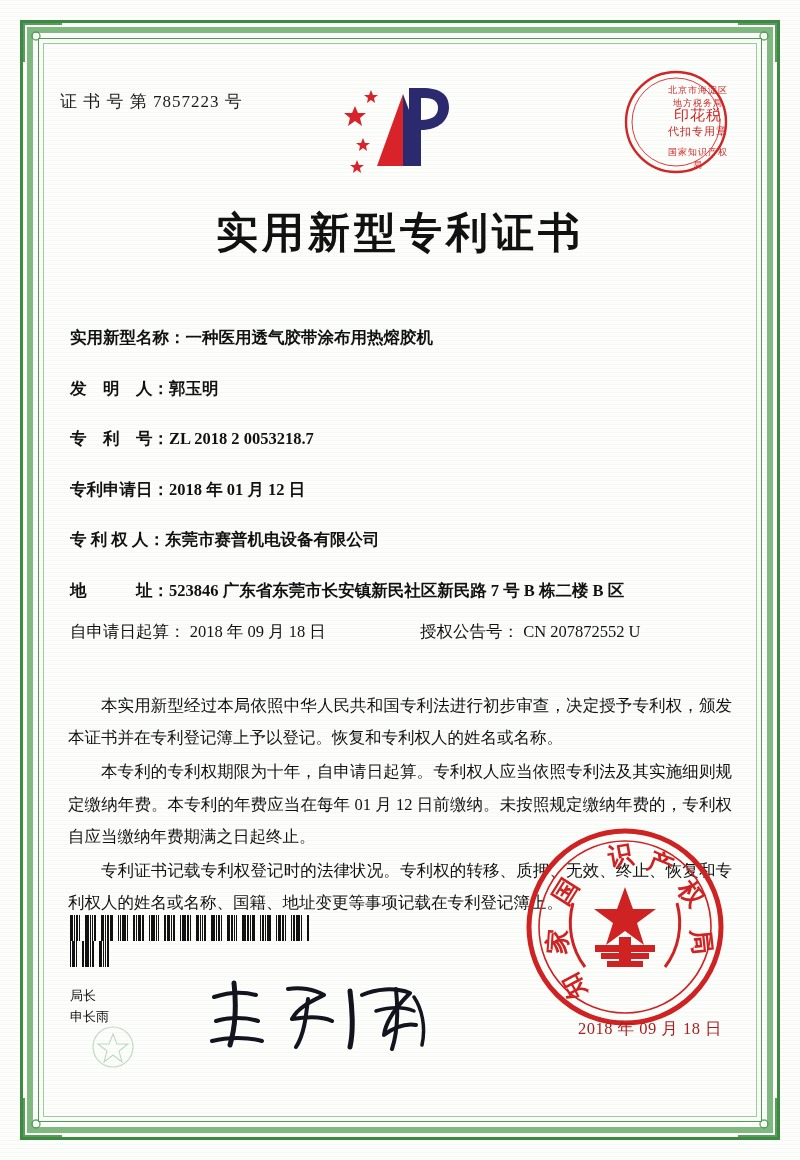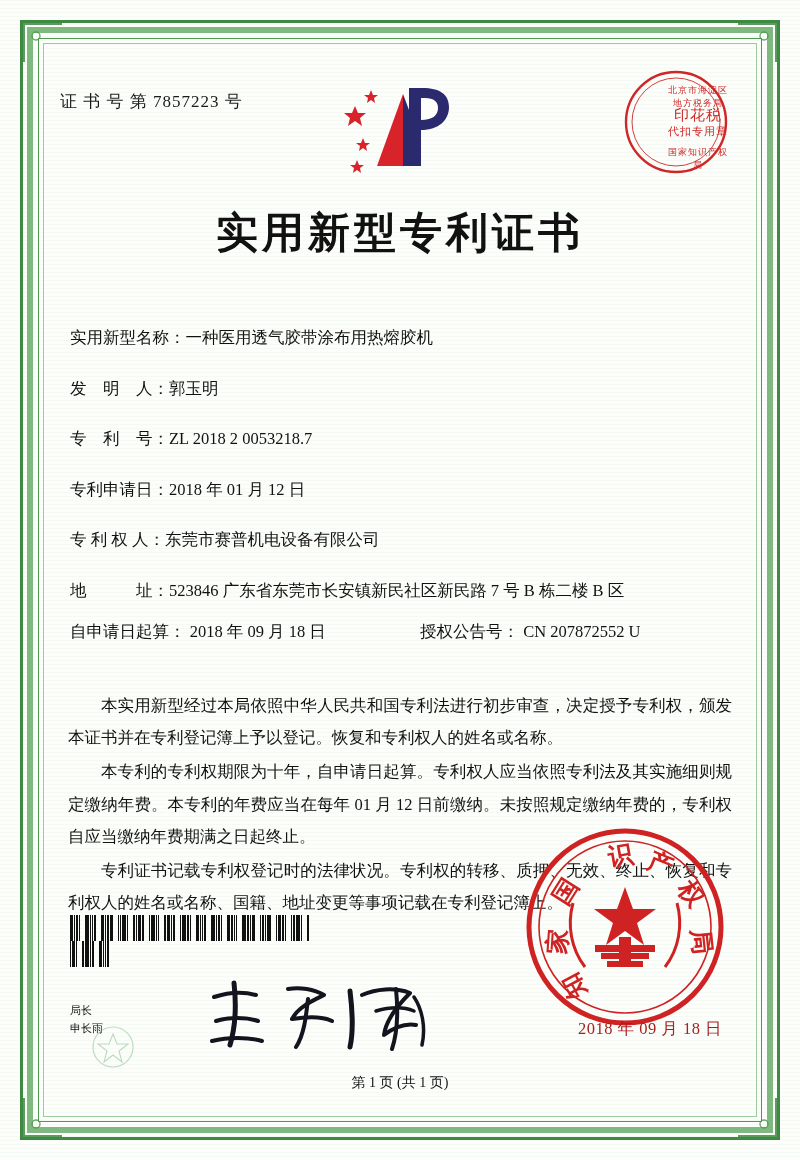--- a/index.html
+++ b/index.html
@@ -112,20 +112,21 @@
     top: 265px;
     width: 670px;
     font-size: 16.5px;
     color: #111;
   }
   .frow {
     display: flex;
     align-items: flex-end;
     margin-bottom: 25px;
     line-height: 1.55;
+    font-weight: bold;
   }
   .flabel {
     flex: 0 0 auto;
     white-space: pre;
   }
   .fvalue {
     flex: 1 1 auto;
   }
   .frow-split {
     display: flex;
@@ -161,24 +162,23 @@
     background: #111;
     height: 26px;
     margin-right: 1px;
     vertical-align: top;
   }
 
   .signature-block {
     position: absolute;
     left: 10px;
     top: 925px;
-    font-size: 11px;
+    font-size: 13px;
     line-height: 1.65;
     color: #111;
-    margin-top: 16px;
   }
   .handwriting {
     position: absolute;
     left: 140px;
     top: 915px;
     width: 250px;
     height: 80px;
   }
 
   
@@ -399,16 +399,15 @@
       </div>
     </div>
 
     <div class="seal-date">2018 年 09 月 18 日</div>
 
     <svg class="wm" viewBox="0 0 46 46">
       <circle cx="23" cy="23" r="20" fill="none" stroke="#7fb97f" stroke-width="1.2"></circle>
       <polygon points="23,10 27,20 38,20 29,27 32,38 23,31 14,38 17,27 8,20 19,20" fill="none" stroke="#7fb97f" stroke-width="1.1"></polygon>
     </svg>
 
-    <div class="page-foot">第 1 页 (共 1 页)</div>
 
   </div>
 </div>
 
 </body></html>

